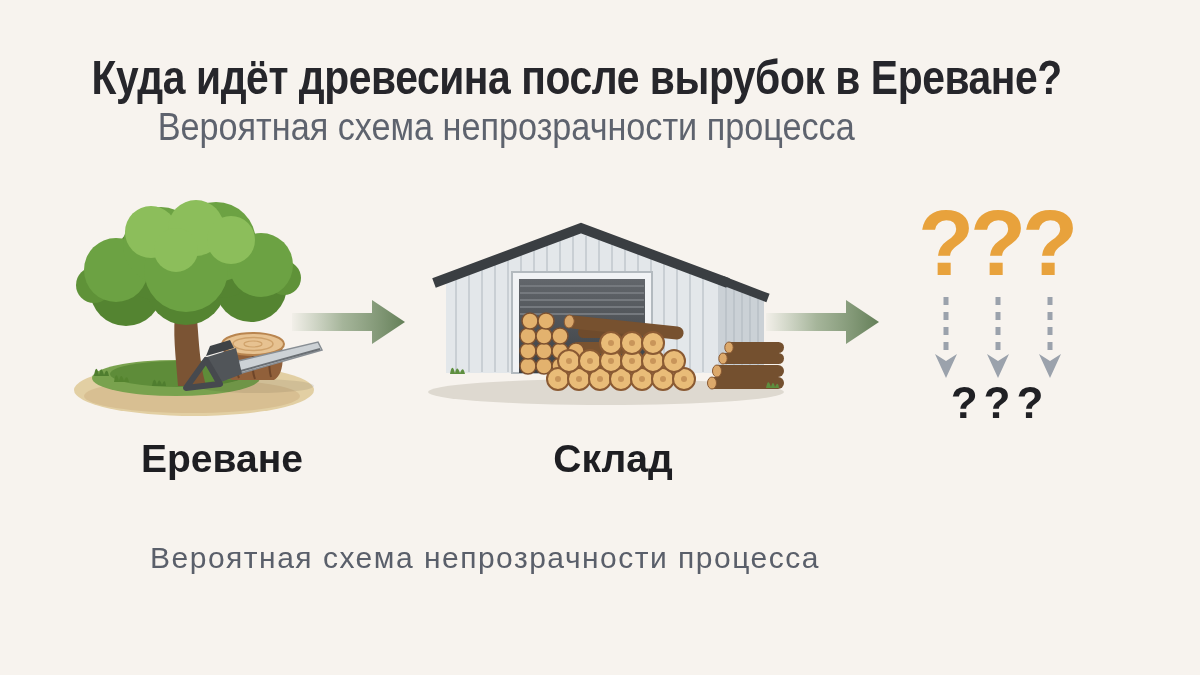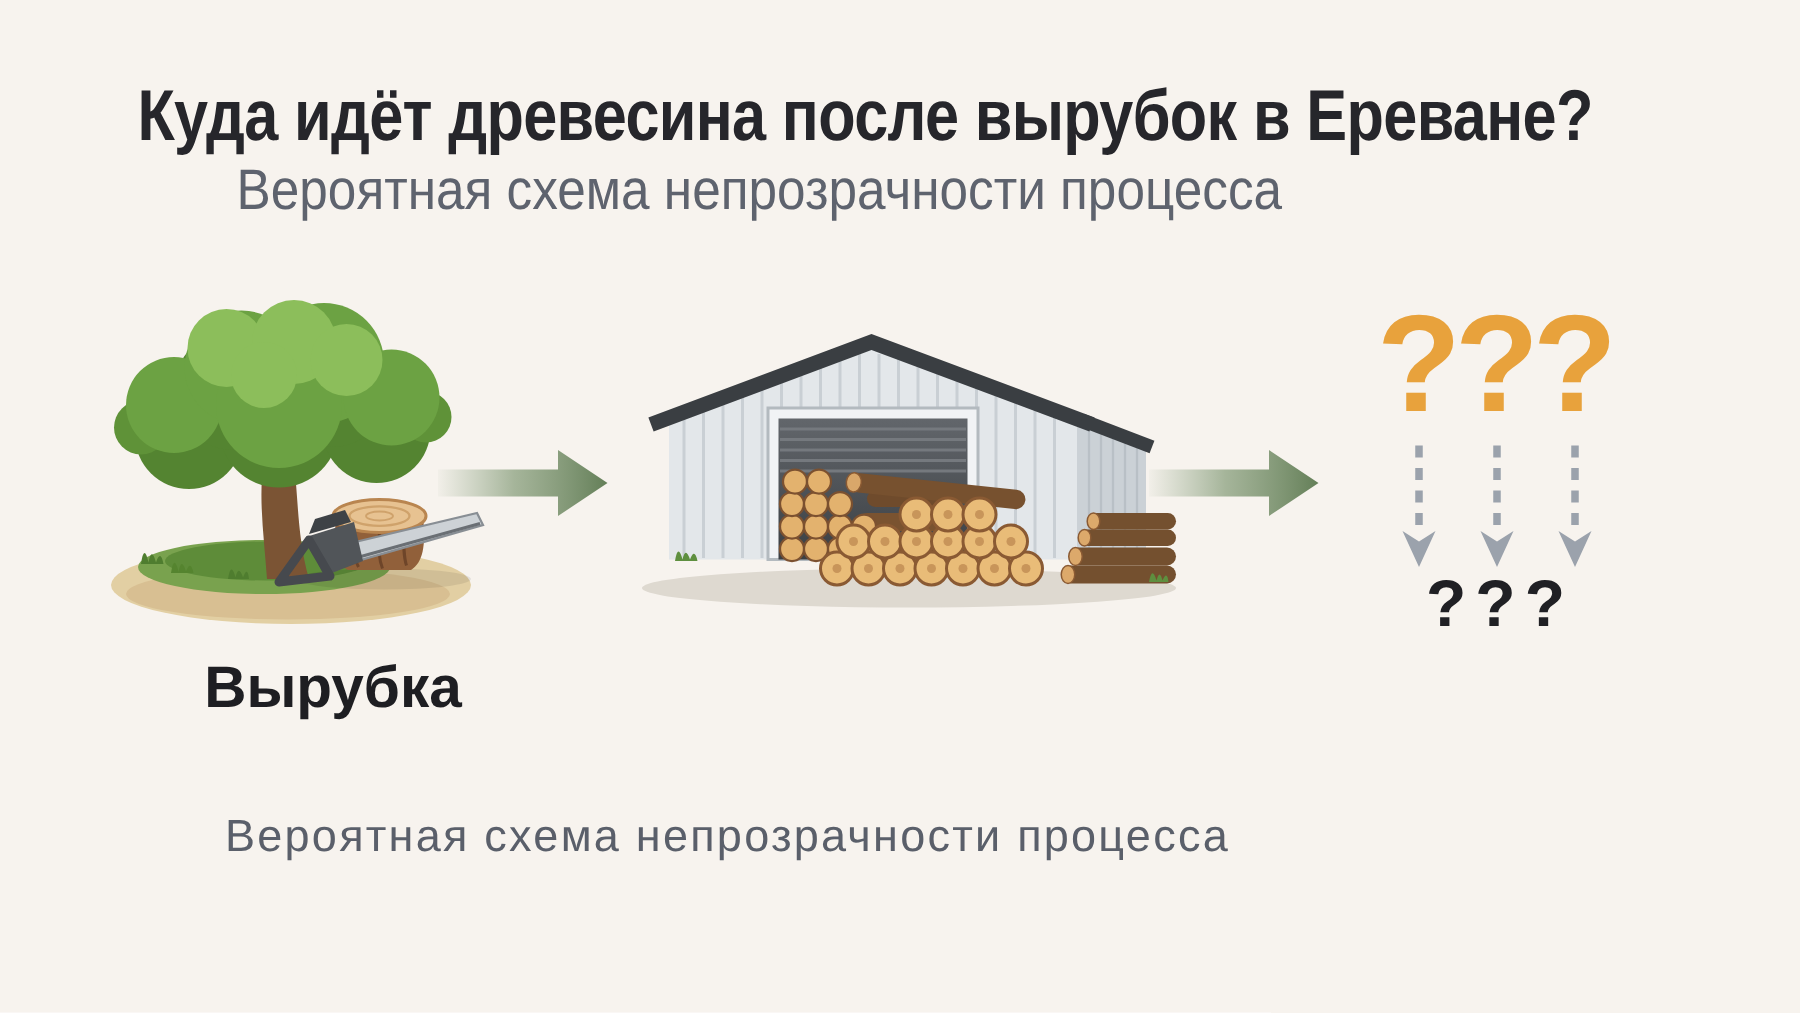--- a/index.html
+++ b/index.html
@@ -98,21 +98,21 @@
       <ellipse cx="187" cy="154" rx="9" ry="3" fill="none" stroke="#CFA26B" stroke-width="1.2"></ellipse>
     </g>
     <g>
       <polygon points="168,172 252,152 256,160 172,184" fill="#CDD2D6" stroke="#888E94" stroke-width="1.5"></polygon>
       <line x1="171" y1="182" x2="254" y2="159" stroke="#6A6F74" stroke-width="2"></line>
       <polygon points="140,166 168,158 164,150 144,156" fill="#3E4246"></polygon>
       <polygon points="138,168 170,158 176,184 150,194" fill="#515559"></polygon>
       <path d="M120,198 L140,170 L154,194 Z" fill="none" stroke="#46494E" stroke-width="6" stroke-linejoin="round"></path>
     </g>
   </svg>
-  <div class="step-label label-1">Вырубка</div>
+  <div class="step-label label-1">Ереване</div>
 
   <svg class="flow-arrow flow-arrow-1" width="115" height="50" viewBox="0 0 115 50">
     <defs>
       <linearGradient id="ga1" x1="0" y1="0" x2="1" y2="0">
         <stop offset="0" stop-color="#8FA585" stop-opacity="0.05"></stop>
         <stop offset="0.45" stop-color="#8AA07E" stop-opacity="0.75"></stop>
         <stop offset="1" stop-color="#647F58"></stop>
       </linearGradient>
     </defs>
     <polygon points="0,16 80,16 80,3 113,25 80,47 80,34 0,34" fill="url(#ga1)"></polygon>
@@ -211,20 +211,21 @@
       <g fill="#DCA96B" stroke="#8A5A33">
         <ellipse cx="296" cy="163" rx="4.5" ry="6"></ellipse>
         <ellipse cx="301" cy="151" rx="4.5" ry="6"></ellipse>
         <ellipse cx="307" cy="138.5" rx="4.2" ry="5.5"></ellipse>
         <ellipse cx="313" cy="127.5" rx="4.2" ry="5.5"></ellipse>
       </g>
     </g>
     <path d="M34,154 q2,-12 5,-1 q2,-9 5,0 q3,-8 5,1 z" fill="#5E8F3F"></path>
     <path d="M350,168 q2,-11 5,-1 q2,-8 4,0 q3,-7 4,1 z" fill="#5E8F3F"></path>
   </svg>
+  <div class="step-label label-2">Склад</div>
 
   <svg class="flow-arrow flow-arrow-2" width="115" height="50" viewBox="0 0 115 50">
     <defs>
       <linearGradient id="ga2" x1="0" y1="0" x2="1" y2="0">
         <stop offset="0" stop-color="#8FA585" stop-opacity="0.05"></stop>
         <stop offset="0.45" stop-color="#8AA07E" stop-opacity="0.75"></stop>
         <stop offset="1" stop-color="#647F58"></stop>
       </linearGradient>
     </defs>
     <polygon points="0,16 80,16 80,3 113,25 80,47 80,34 0,34" fill="url(#ga2)"></polygon>

